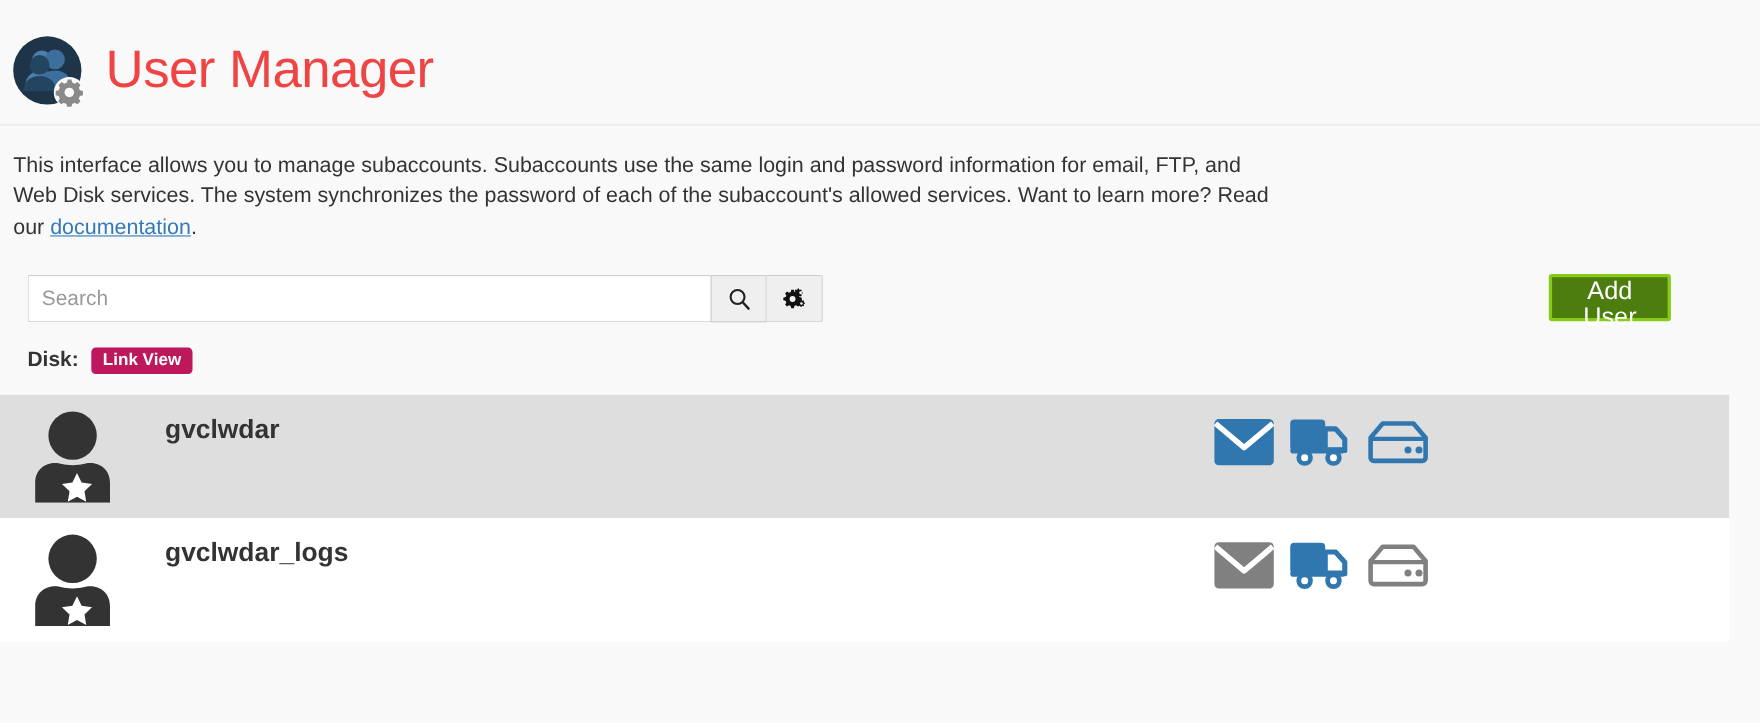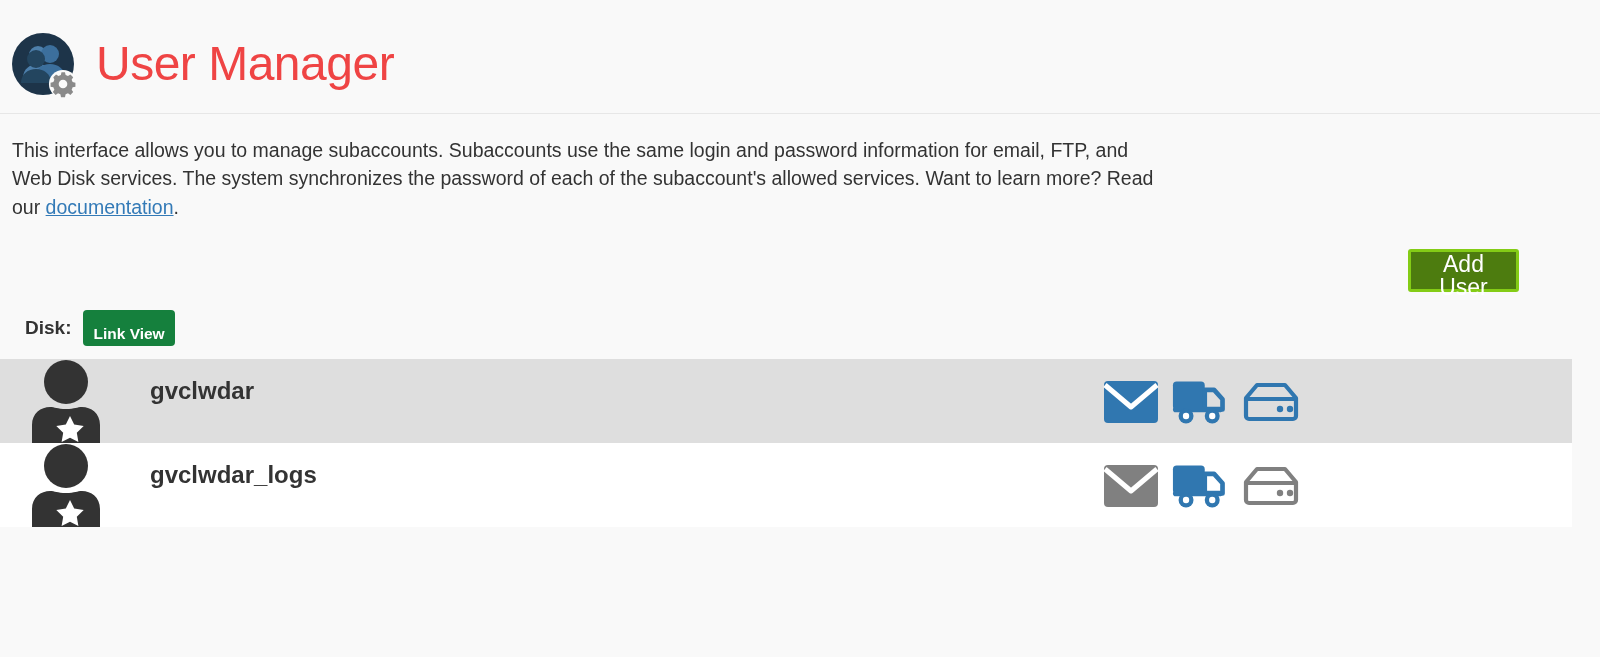--- a/index.html
+++ b/index.html
@@ -123,36 +123,36 @@
     align-items: center;
     height: 26px;
   }
   .view-label {
     font-size: 19px;
     font-weight: bold;
     color: #333;
     margin-right: 12px;
   }
   .view-badge {
-    background: #15803d;
+    background: #be185d;
     color: #fff;
     font-size: 15.5px;
     font-weight: bold;
-    padding: 16px 10px 5px;
+    padding: 4px 10px 5px;
     border-radius: 4px;
     cursor: pointer;
     line-height: 1;
   }
 
   
   .user-list { margin-top: 18px; }
   .user-row {
     position: relative;
     width: 1572px;
-    height: 84px;
+    height: 112px;
     display: flex;
     align-items: center;
   }
   .user-row.shaded { background: #dedede; }
   .user-row.plain { background: #ffffff; }
 
   .avatar {
     width: 84px;
     flex: 0 0 84px;
     margin-left: 24px;
@@ -210,20 +210,39 @@
       </svg>
     </div>
     <div class="header-title">User Manager</div>
   </div>
 
   <p class="description">
     <span>This interface allows you to manage subaccounts. Subaccounts use the same login and password information for email, FTP, and Web Disk services. The system synchronizes the password of each of the subaccount's allowed services. Want to learn more? Read our </span><a href="#">documentation</a><span>.</span>
   </p>
 
   <div class="toolbar">
+    <div class="search-group">
+      <input class="search-input" type="text" placeholder="Search" style="">
+      <button class="btn-addon">
+        <svg width="22" height="22" viewBox="0 0 22 22">
+          <circle cx="9.5" cy="9" r="6.3" fill="none" stroke="#222" stroke-width="1.9"></circle>
+          <line x1="14.2" y1="13.8" x2="19.5" y2="19.6" stroke="#222" stroke-width="2.2" stroke-linecap="round"></line>
+        </svg>
+      </button>
+      <button class="btn-addon">
+        <svg width="24" height="22" viewBox="0 0 24 22">
+          <path fill="#111" d="M9.3 2.4h2.4l.5 2.1 1.5.62 1.85-1.08 1.7 1.7-1.08 1.85.62 1.5 2.1.5v2.4l-2.1.5-.62 1.5 1.08 1.85-1.7 1.7-1.85-1.08-1.5.62-.5 2.1H9.3l-.5-2.1-1.5-.62-1.85 1.08-1.7-1.7 1.08-1.85-.62-1.5-2.1-.5v-2.4l2.1-.5.62-1.5L3.75 5.74l1.7-1.7L7.3 5.12l1.5-.62z"></path>
+          <circle cx="10.5" cy="10.9" r="2.7" fill="#efefef"></circle>
+          <path fill="#111" d="M18.55 1.0h1.3l.28 1.15.82.34 1.0-.59.92.92-.59 1.0.34.82 1.15.28v1.3l-1.15.28-.34.82.59 1.0-.92.92-1.0-.59-.82.34-.28 1.15h-1.3l-.28-1.15-.82-.34-1.0.59-.92-.92.59-1.0-.34-.82-1.15-.28v-1.3l1.15-.28.34-.82-.59-1.0.92-.92 1.0.59.82-.34z" transform="translate(-1.2,0.4) scale(0.88)"></path>
+          <circle cx="17.9" cy="5.2" r="1.35" fill="#efefef"></circle>
+          <path fill="#111" d="M19.0 12.1h1.15l.25 1.0.72.3.88-.52.81.81-.52.88.3.72 1.0.25v1.15l-1.0.25-.3.72.52.88-.81.81-.88-.52-.72.3-.25 1.0H19l-.25-1.0-.72-.3-.88.52-.81-.81.52-.88-.3-.72-1.0-.25v-1.15l1.0-.25.3-.72-.52-.88.81-.81.88.52.72-.3z" transform="translate(-0.6,-0.9) scale(0.86) translate(2.4,2.0)"></path>
+          <circle cx="18.6" cy="14.9" r="1.2" fill="#efefef"></circle>
+        </svg>
+      </button>
+    </div>
     <button class="add-user-btn">Add User</button>
   </div>
 
   <div class="view-row">
     <span class="view-label">Disk:</span>
     <span class="view-badge">Link View</span>
   </div>
 
   <div class="user-list">
       <div class="user-row shaded">

